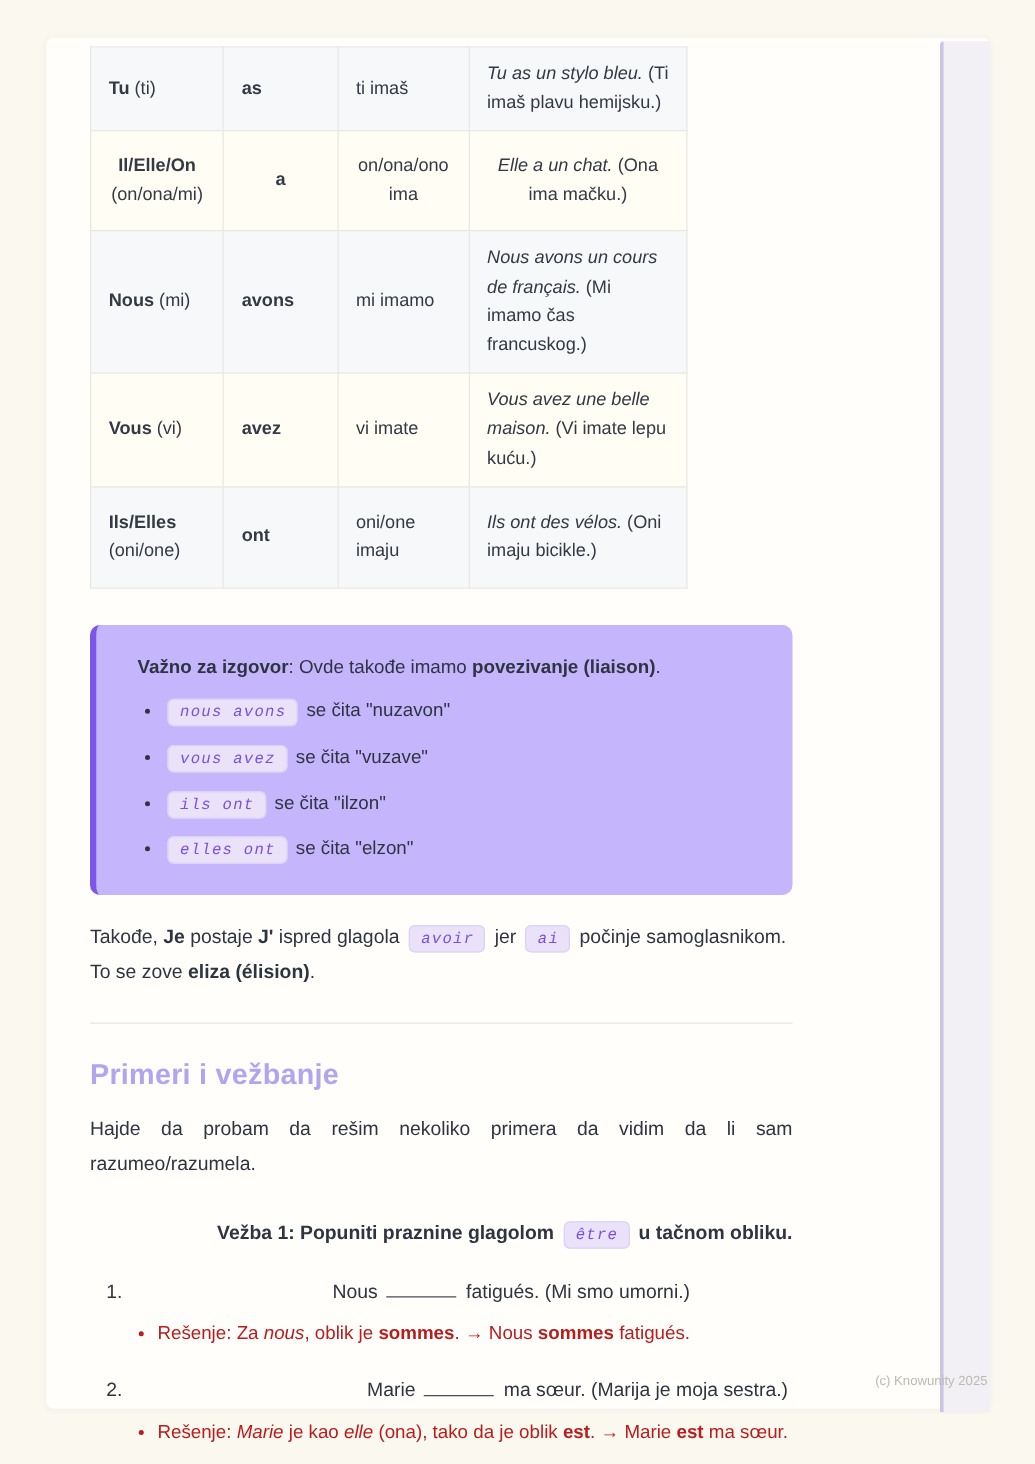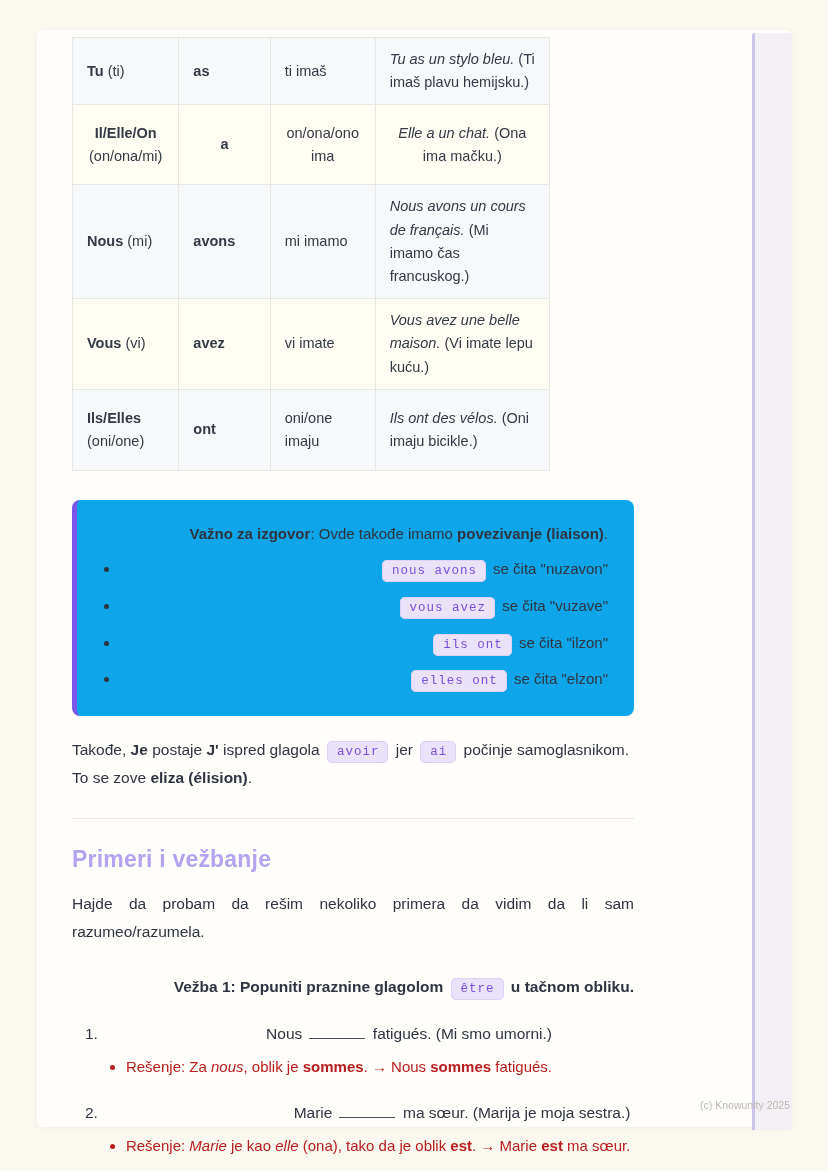--- a/index.html
+++ b/index.html
@@ -60,38 +60,38 @@
     font-family:"Liberation Mono","DejaVu Sans Mono",monospace;
     font-size:12.5px;
     letter-spacing:1px;
     color:var(--chip-text);
     background:var(--chip-bg);
     border:1px solid var(--chip-border);
     border-radius:5px;
     padding:3px 8px 3px 9px;
     margin:0 3px;
     white-space:nowrap;
+    font-style:italic;
   }
   .blank{
     display:inline-block;
     width:56px;
     height:0.85em;
     border-bottom:1.5px solid #474d58;
     margin:0 4px 0 2px;
   }
   
   .callout{
     margin-top:29px;
     width:562px;
-    background:#0ea5e9;
+    background:#c4b5fd;
     border-left:5px solid var(--accent);
     border-radius:8px;
-    padding:23px 26px 24px 22px;
+    padding:23px 26px 24px 33px;
     font-size:15px;
-    text-align:right;
   }
   .callout-title{line-height:1.5;margin-bottom:9px;}
   .callout-list{list-style:disc;padding-left:21px;}
   .callout-list li{margin-top:12px;line-height:1.65;}
   
   .para{
     width:562px;
     font-size:15.5px;
     line-height:1.8;
     margin-top:20px;

